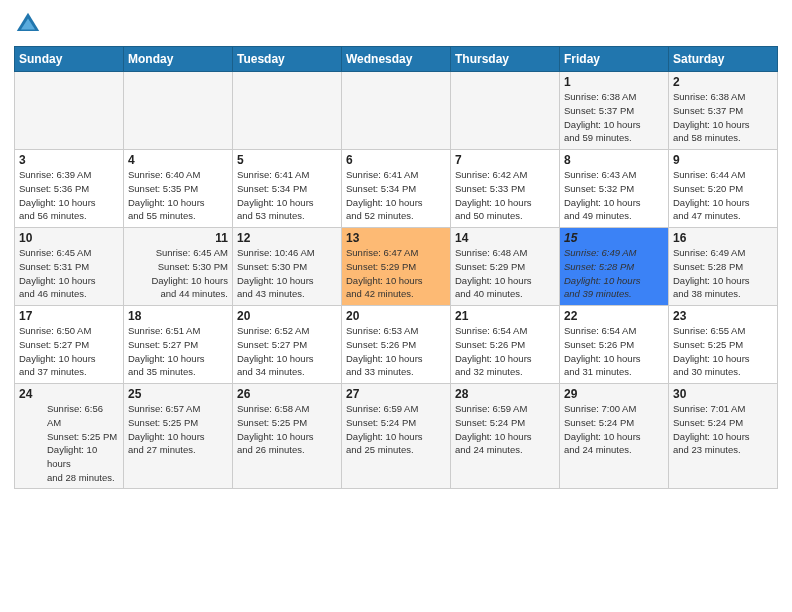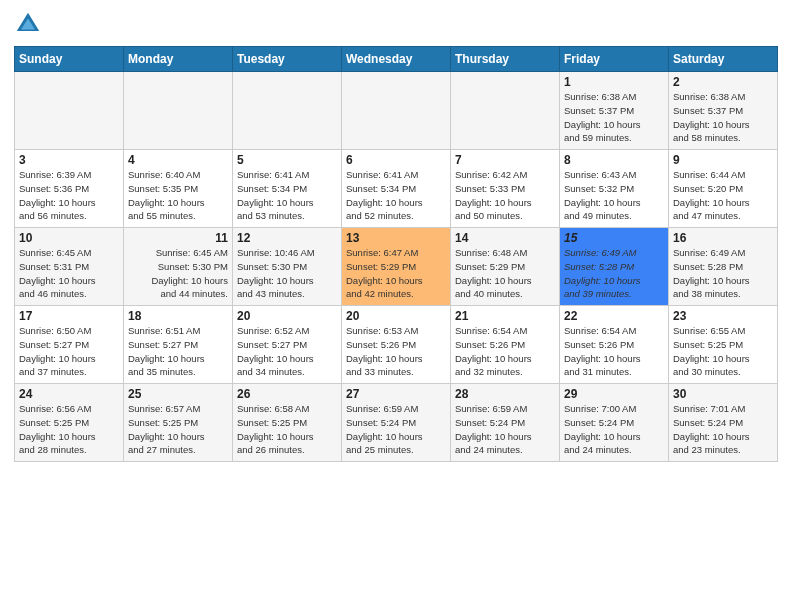--- a/index.html
+++ b/index.html
@@ -298,21 +298,21 @@
             <span class="day-num">23</span>
             <div class="day-info" style="white-space: pre-line;">Sunrise: 6:55 AM
 Sunset: 5:25 PM
 Daylight: 10 hours
 and 30 minutes.</div>
           </td>
         </tr>
         <tr>
           <td style="background: rgb(245, 245, 245);">
             <span class="day-num">24</span>
-            <div class="day-info" style="white-space: pre-line;">Sunrise: 6:56 AM
+            <div class="day-info" style="white-space: pre-line; margin-left: 28px;">Sunrise: 6:56 AM
 Sunset: 5:25 PM
 Daylight: 10 hours
 and 28 minutes.</div>
           </td>
           <td style="background: rgb(245, 245, 245);">
             <span class="day-num">25</span>
             <div class="day-info" style="white-space: pre-line;">Sunrise: 6:57 AM
 Sunset: 5:25 PM
 Daylight: 10 hours
 and 27 minutes.</div>

